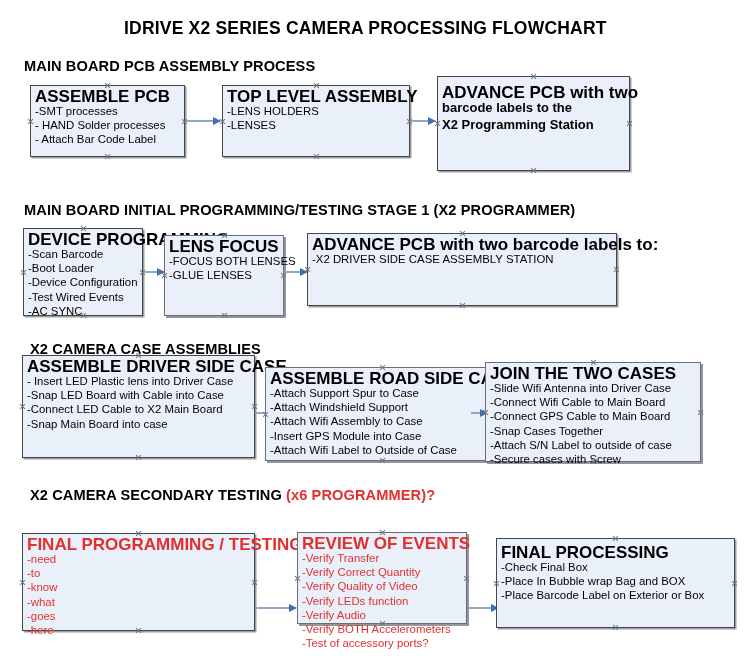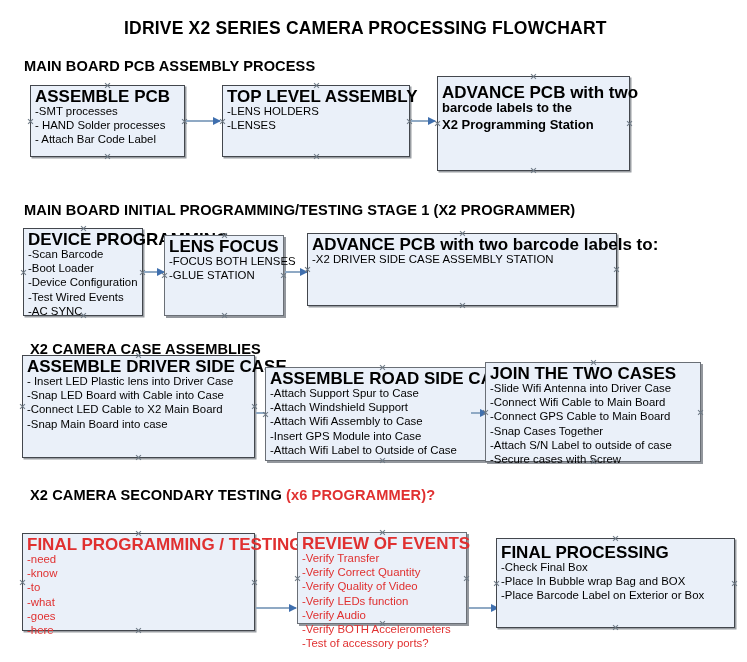--- a/index.html
+++ b/index.html
@@ -164,21 +164,21 @@
   </div>
 
   <div class="arrow" style="left:144px;top:271px;width:20px;">
     <span class="head"></span>
   </div>
 
   <div class="node heavy" style="left:164px;top:235px;width:120px;height:81px;">
     <div class="body">
       <div class="head">LENS FOCUS</div>
       <div class="line">-FOCUS BOTH LENSES</div>
-      <div class="line">-GLUE STATION</div>
+      <div class="line">-GLUE LENSES</div>
     </div>
     <span class="handle" style="left:50%;top:-4px;margin-left:-3.5px;"></span>
     <span class="handle" style="left:50%;bottom:-4px;margin-left:-3.5px;"></span>
     <span class="handle" style="left:-4px;top:50%;margin-top:-3.5px;"></span>
     <span class="handle" style="right:-4px;top:50%;margin-top:-3.5px;"></span>
   </div>
 
   <div class="arrow" style="left:285px;top:271px;width:22px;">
     <span class="head"></span>
   </div>
@@ -252,22 +252,22 @@
   </div>
 
   <div class="section-title" style="left:30px;top:487px;">
     <span>X2 CAMERA SECONDARY TESTING </span><span class="accent">(x6 PROGRAMMER)?</span>
   </div>
 
   <div class="node red" style="left:22px;top:533px;width:233px;height:98px;">
     <div class="body">
       <div class="head">FINAL PROGRAMMING / TESTING</div>
       <div class="line">-need</div>
+      <div class="line">-to</div>
       <div class="line">-know</div>
-      <div class="line">-to</div>
       <div class="line">-what</div>
       <div class="line">-goes</div>
       <div class="line">-here</div>
     </div>
     <span class="handle" style="left:50%;top:-4px;margin-left:-3.5px;"></span>
     <span class="handle" style="left:50%;bottom:-4px;margin-left:-3.5px;"></span>
     <span class="handle" style="left:-4px;top:50%;margin-top:-3.5px;"></span>
     <span class="handle" style="right:-4px;top:50%;margin-top:-3.5px;"></span>
   </div>
 

